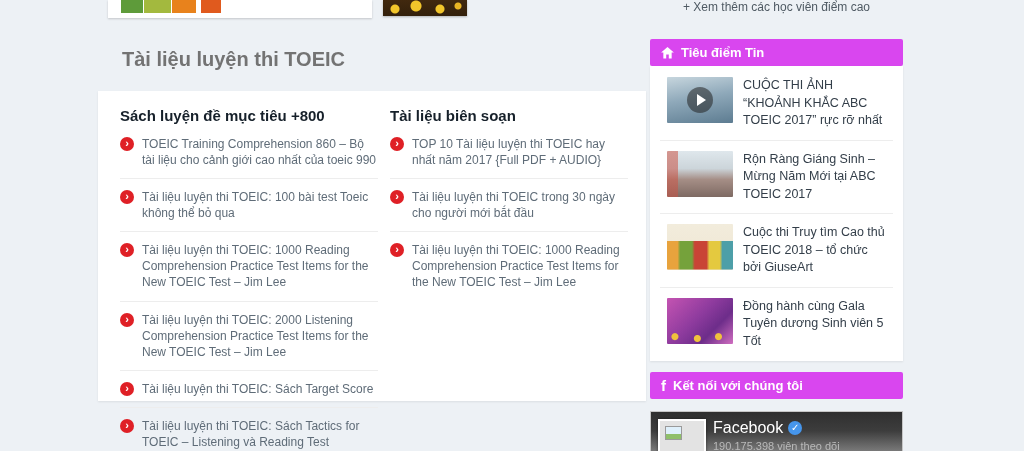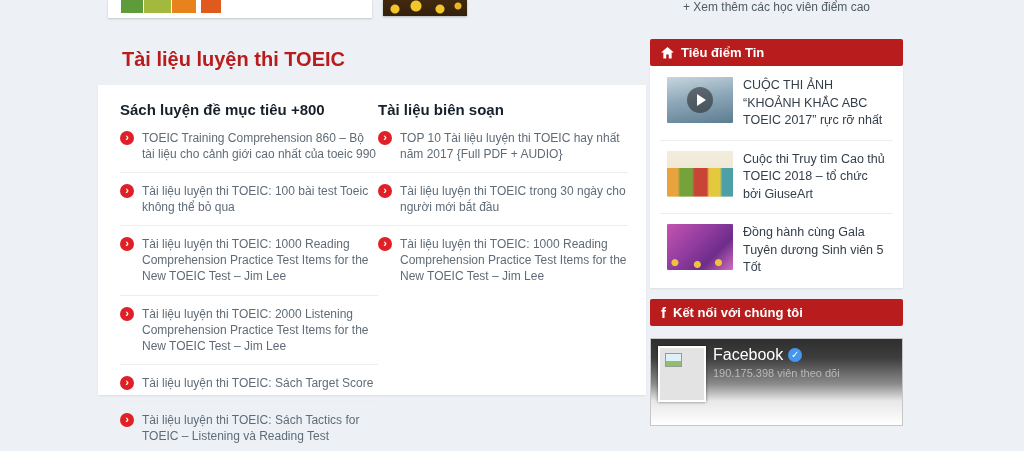--- a/index.html
+++ b/index.html
@@ -21,37 +21,37 @@
   .remnant-b{position:absolute;left:383px;top:0;width:84px;height:16px;box-shadow:0 1px 2px rgba(0,0,0,.25);
     background:
       radial-gradient(circle at 12px 9px,#f2c62b 4px,transparent 5px),
       radial-gradient(circle at 33px 6px,#f2c62b 5px,transparent 6px),
       radial-gradient(circle at 57px 9px,#f2c62b 4px,transparent 5px),
       radial-gradient(circle at 75px 6px,#e9b524 3px,transparent 4px),
       linear-gradient(#41290f,#33210c);}
 
   
   .main{position:absolute;left:98px;top:40px;width:548px}
-  .section-title{margin:8px 0 14px 24px;font-size:20px;font-weight:bold;color:#b91c1c}
+  .section-title{margin:8px 0 20px 24px;font-size:20px;font-weight:bold;color:#737373}
   .card{background:#fff;box-shadow:0 1px 2px rgba(0,0,0,.08)}
   .columns{display:flex;box-sizing:border-box;height:310px;padding:12px 18px 20px 22px}
-  .col1{width:258px;flex:0 0 auto}
+  .col1{width:258px;margin-right:12px;flex:0 0 auto}
   .col2{flex:1}
   .col h3{margin:4px 0 2px;font-size:15px;color:#16202a}
   .col ul{list-style:none;margin:0;padding:0}
   .col li{display:flex;gap:8px;align-items:flex-start;padding:10px 0;border-bottom:1px solid #ededed}
   .col li:last-child{border-bottom:none}
   .bullet{flex:0 0 14px;height:14px;border-radius:50%;background:#df2026;color:#fff;
     font-size:11px;line-height:13px;text-align:center;font-weight:bold;margin-top:1px}
   .item-text{font-size:12px;line-height:1.34;color:#5f6c78}
 
   
   .sidebar{position:absolute;left:650px;top:0;width:253px}
   .more-link{display:block;text-align:center;font-size:12px;color:#4f5a63;margin-bottom:25px}
-  .red-head{background:#b91c1c;color:#fff;font-size:13px;font-weight:bold;
+  .red-head{background:#d946ef;color:#fff;font-size:13px;font-weight:bold;
     padding:0 11px;height:27px;border-radius:2px;display:flex;align-items:center;gap:7px;box-sizing:border-box}
   .news{padding:1px 10px;margin-bottom:11px}
   .news-item{display:flex;gap:10px;align-items:flex-start;padding:10px 7px;border-bottom:1px solid #ededed}
   .news-item:last-child{border-bottom:none}
   .thumb{flex:0 0 66px;height:46px;position:relative;border-radius:1px;overflow:hidden}
   .thumb.video-classroom{background:linear-gradient(170deg,#c7d6de 0%,#8fa9ba 45%,#5d7c91 100%)}
   .thumb.classroom{background:
     linear-gradient(90deg,rgba(203,84,70,.55) 0 16%,transparent 16%),
     linear-gradient(180deg,#dfe7ec 0%,#ccd5da 38%,#a58e86 62%,#7e6a63 100%)}
   .thumb.infographic{background-image:
@@ -161,20 +161,24 @@
   </div>
 
   <div class="card news" id="news-list">
       <div class="news-item">
         <div class="thumb video-classroom">
           <span class="play"></span>
         </div>
         <a class="news-title" href="#">CUỘC THI ẢNH “KHOẢNH KHẮC ABC TOEIC 2017” rực rỡ nhất</a>
       </div>
       <div class="news-item">
+        <div class="thumb classroom"></div>
+        <a class="news-title" href="#">Rộn Ràng Giáng Sinh – Mừng Năm Mới tại ABC TOEIC 2017</a>
+      </div>
+      <div class="news-item">
         <div class="thumb infographic"></div>
         <a class="news-title" href="#">Cuộc thi Truy tìm Cao thủ TOEIC 2018 – tổ chức bởi GiuseArt</a>
       </div>
       <div class="news-item">
         <div class="thumb stage"></div>
         <a class="news-title" href="#">Đồng hành cùng Gala Tuyên dương Sinh viên 5 Tốt</a>
       </div>
     </div>
 
   <div class="red-head connect">

